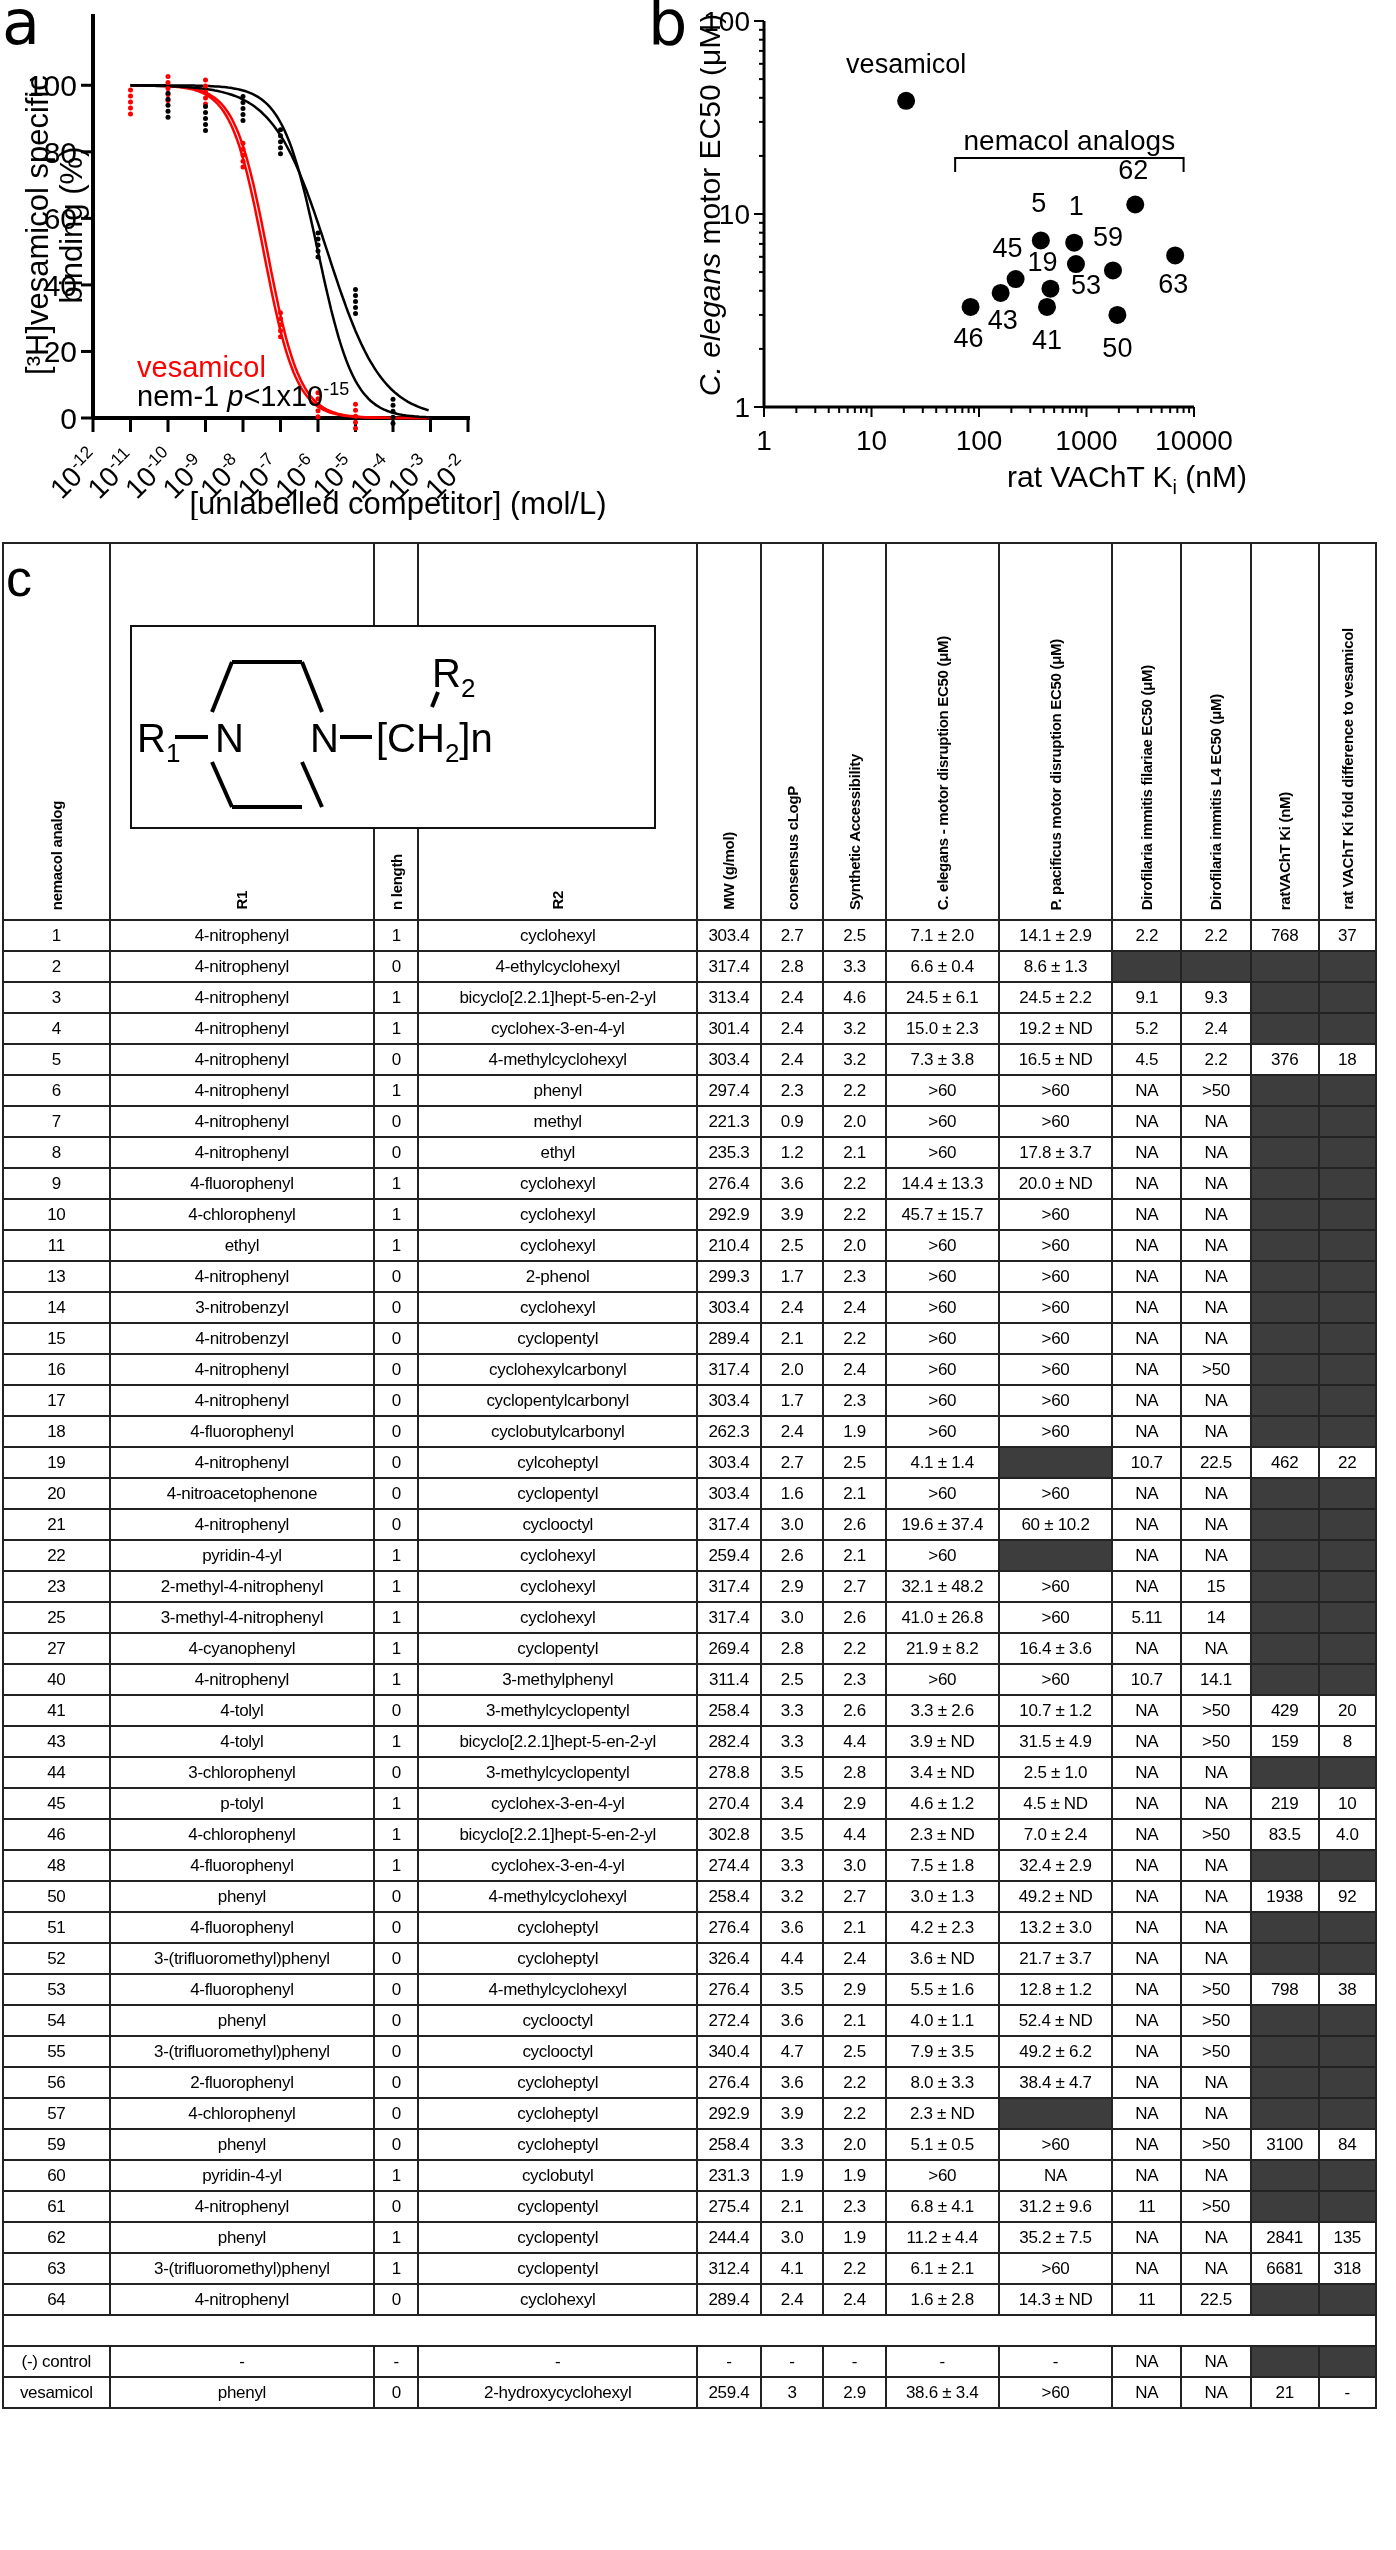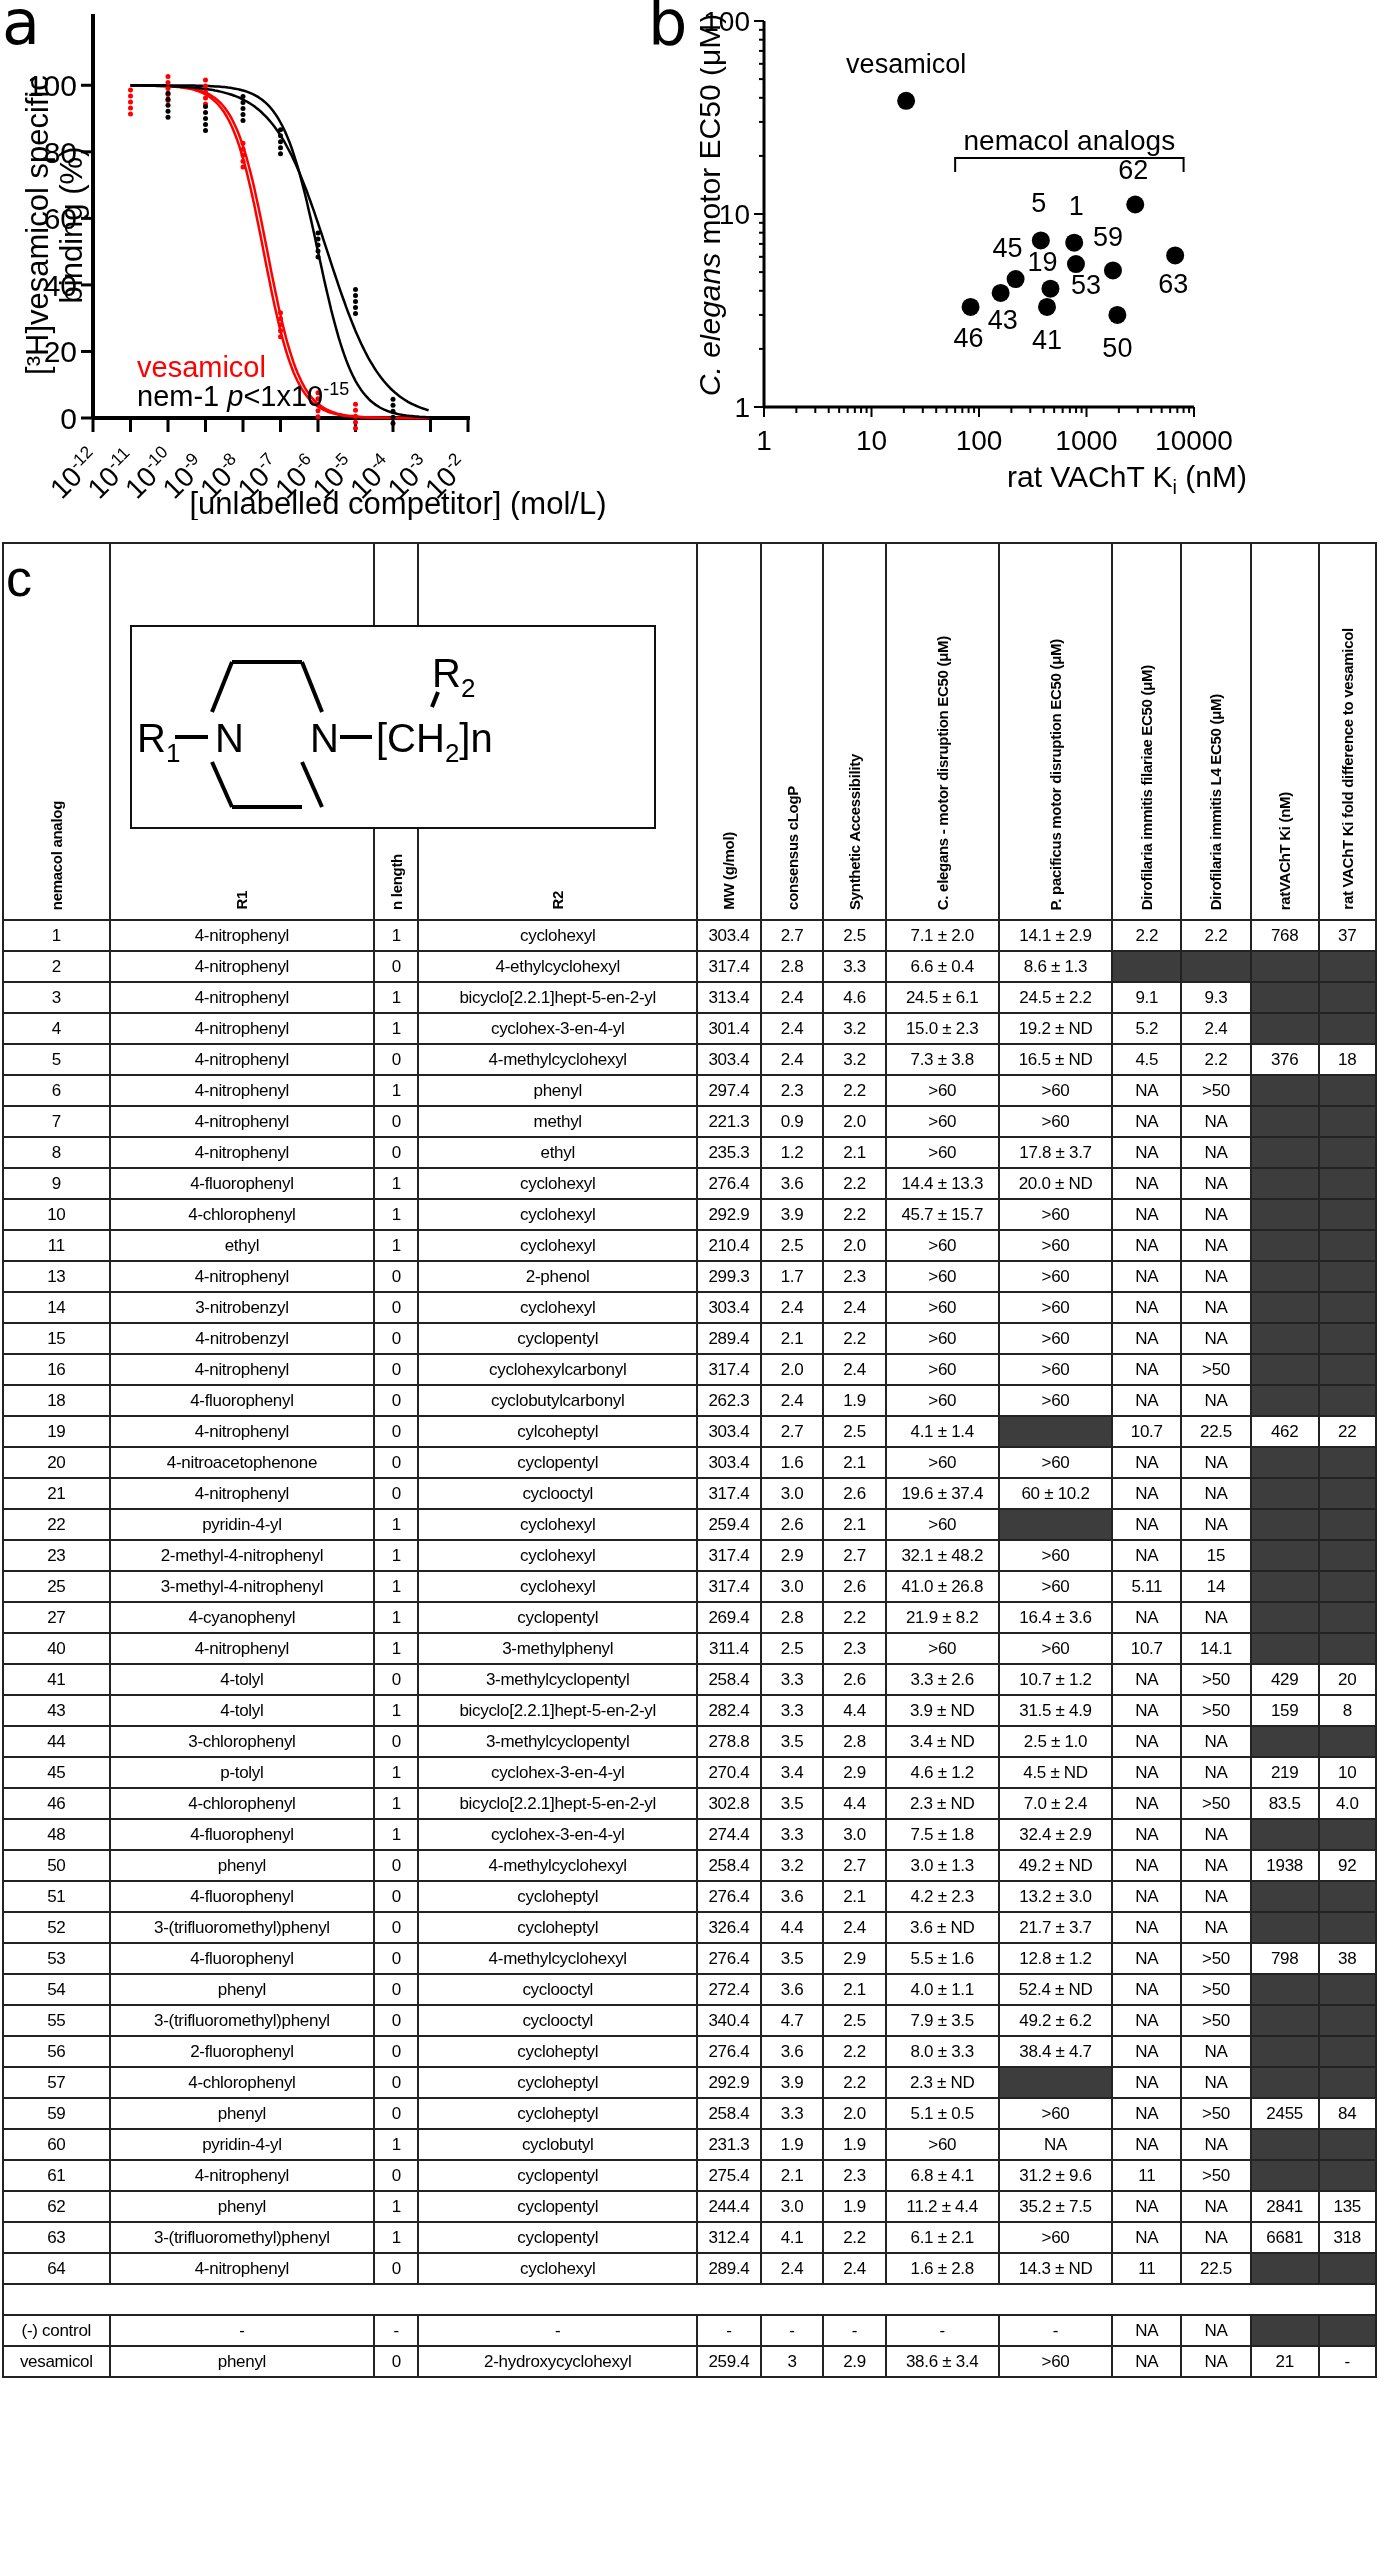--- a/index.html
+++ b/index.html
@@ -533,20 +533,35 @@
           <td>2.0</td>
           <td>2.4</td>
           <td>&gt;60</td>
           <td>&gt;60</td>
           <td>NA</td>
           <td>&gt;50</td>
           <td class="dark"></td>
           <td class="dark"></td>
         </tr>
         <tr>
+          <td>17</td>
+          <td>4-nitrophenyl</td>
+          <td>0</td>
+          <td>cyclopentylcarbonyl</td>
+          <td>303.4</td>
+          <td>1.7</td>
+          <td>2.3</td>
+          <td>&gt;60</td>
+          <td>&gt;60</td>
+          <td>NA</td>
+          <td>NA</td>
+          <td class="dark"></td>
+          <td class="dark"></td>
+        </tr>
+        <tr>
           <td>18</td>
           <td>4-fluorophenyl</td>
           <td>0</td>
           <td>cyclobutylcarbonyl</td>
           <td>262.3</td>
           <td>2.4</td>
           <td>1.9</td>
           <td>&gt;60</td>
           <td>&gt;60</td>
           <td>NA</td>
@@ -889,21 +904,21 @@
           <td>phenyl</td>
           <td>0</td>
           <td>cycloheptyl</td>
           <td>258.4</td>
           <td>3.3</td>
           <td>2.0</td>
           <td>5.1 ± 0.5</td>
           <td>&gt;60</td>
           <td>NA</td>
           <td>&gt;50</td>
-          <td>2455</td>
+          <td>3100</td>
           <td>84</td>
         </tr>
         <tr>
           <td>60</td>
           <td>pyridin-4-yl</td>
           <td>1</td>
           <td>cyclobutyl</td>
           <td>231.3</td>
           <td>1.9</td>
           <td>1.9</td>

